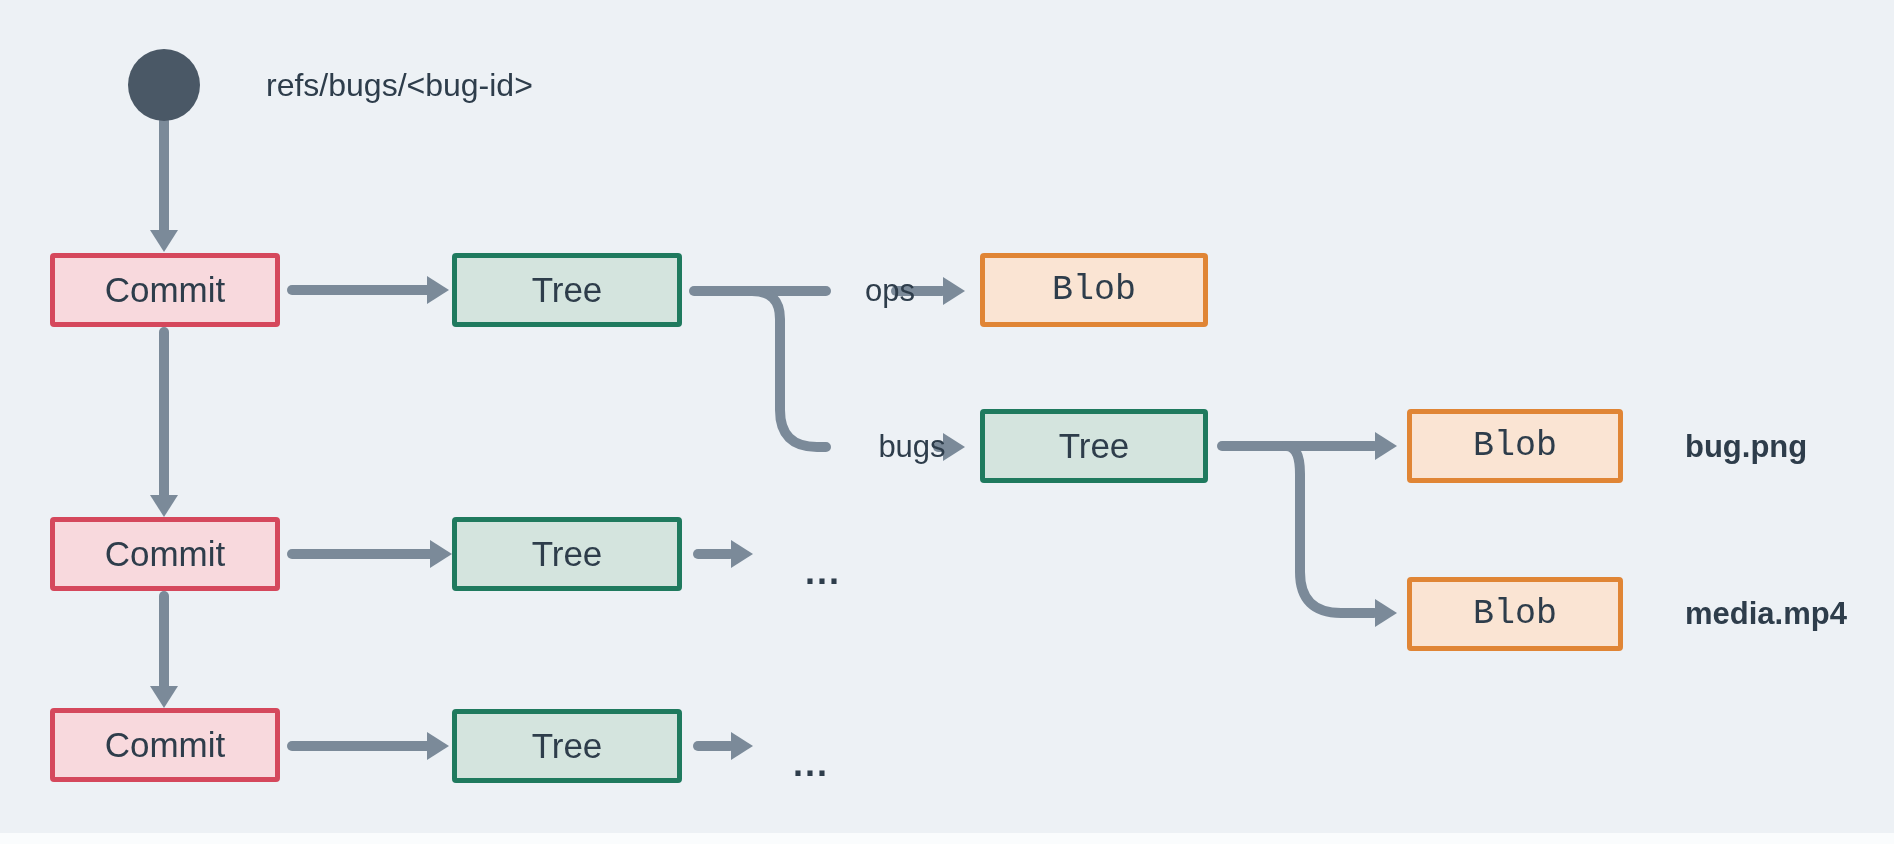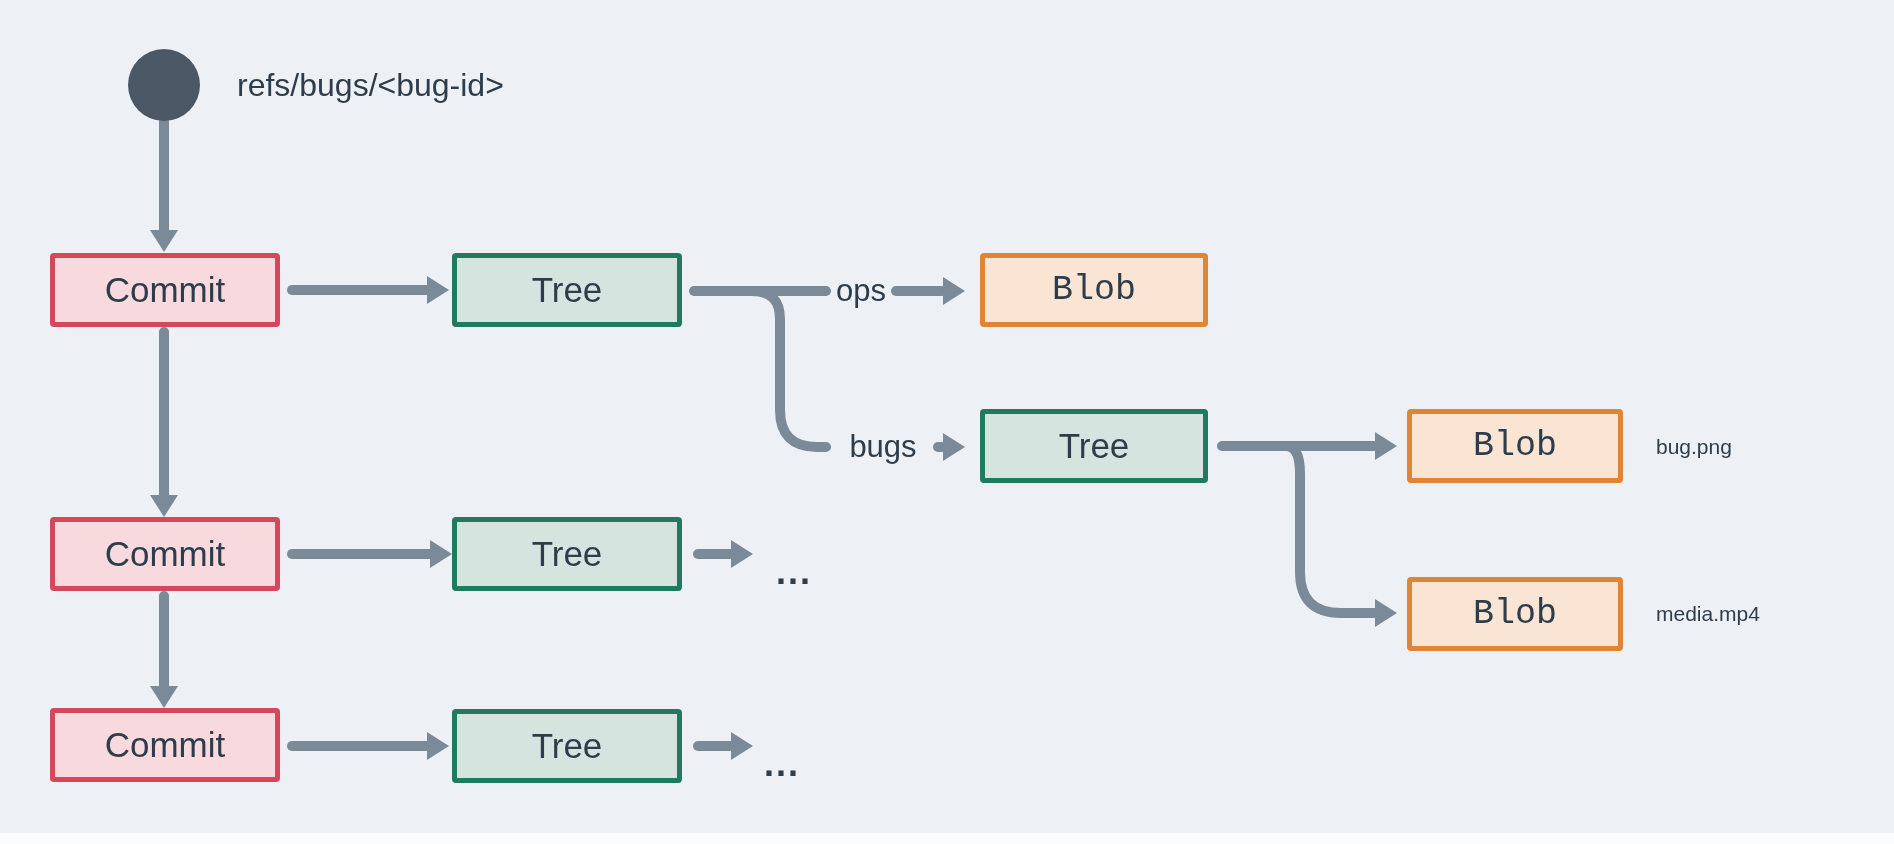--- a/index.html
+++ b/index.html
@@ -28,26 +28,26 @@
   .tree-r2{left:452px;top:517px;width:230px;}
   .tree-r3{left:452px;top:709px;width:230px;}
   .blob-ops{left:980px;top:253px;width:228px;}
   .tree-media{left:980px;top:409px;width:228px;}
   .blob-bug{left:1407px;top:409px;width:216px;}
   .blob-demo{left:1407px;top:577px;width:216px;}
   .ref-circle{
     position:absolute;left:128px;top:49px;width:72px;height:72px;
     border-radius:50%;background:var(--ref-circle,#4a5866);
   }
-  .txt{position:absolute;color:var(--text,#2e3d4b);white-space:nowrap;}
+  .txt{position:absolute;color:var(--text,#2e3d4b);white-space:nowrap;margin-left:29px;}
   .ref-label{left:237px;top:85px;transform:translateY(-50%);font-size:32px;}
   .edge-label{font-size:31px;transform:translate(-50%,-50%);}
   .lbl-ops{left:861px;top:291px;text-align:right;}
   .lbl-media{left:883px;top:447px;}
-  .file-label{font-size:21px;transform:translateY(-50%);}
+  .file-label{font-size:31px;transform:translateY(-50%);font-weight:bold;}
   .lbl-bug{left:1656px;top:447px;}
   .lbl-demo{left:1656px;top:614px;}
   .dots{font-size:36px;font-weight:bold;letter-spacing:2px;transform:translate(-50%,-50%);}
   .dots-r2{left:794px;top:572px;}
   .dots-r3{left:782px;top:764px;}
   .bottom-strip{position:absolute;left:0;top:833px;width:1894px;height:11px;background:#fafcfd;}
 </style>
 </head>
 <body>
 

